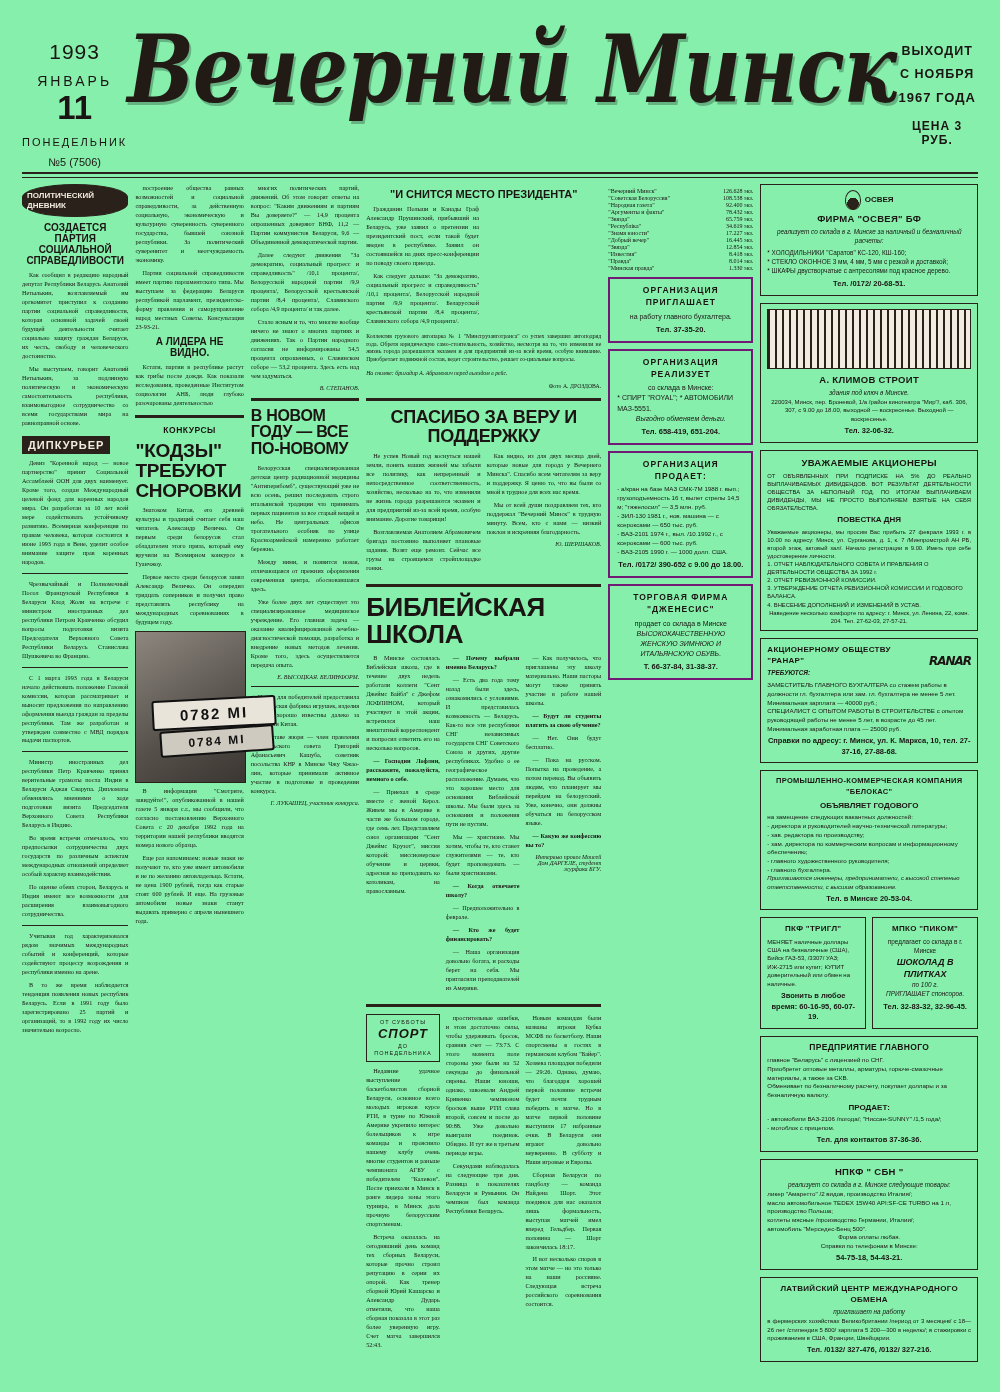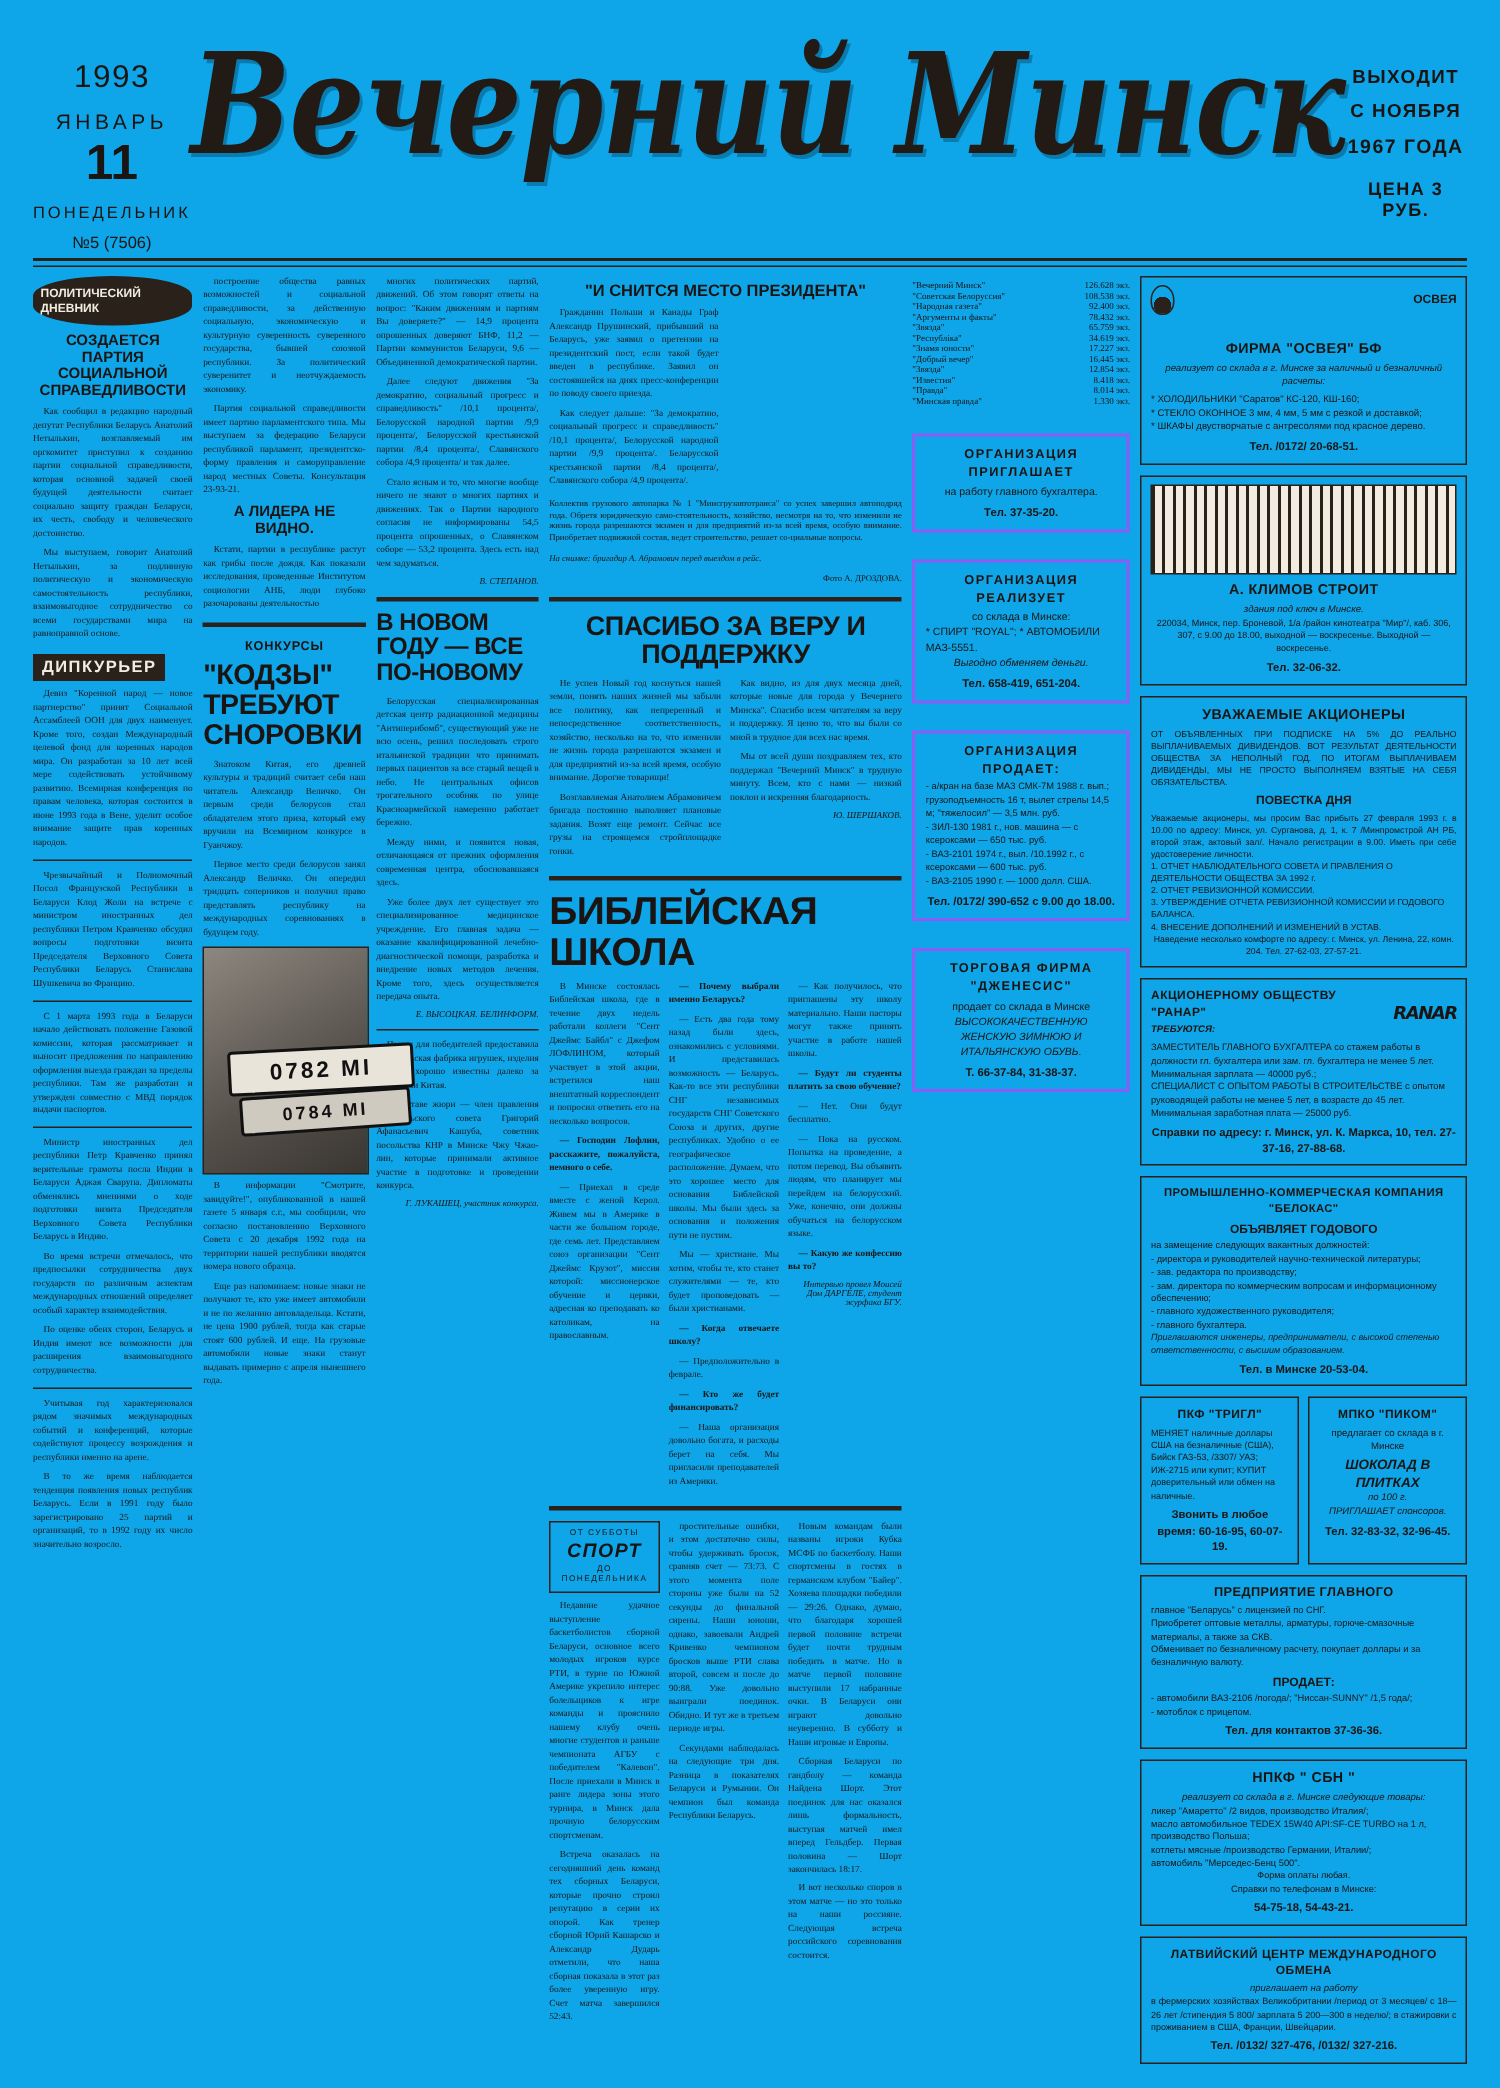--- a/index.html
+++ b/index.html
@@ -6,21 +6,21 @@
   body{
     width:1000px;height:1392px;
     background:#efe9da;
     font-family:"Liberation Serif", serif;
     color:#1a1512;
     overflow:hidden;
   }
   .page{
     position:relative;
     width:1000px;height:1392px;
-    background:#0ea5e9;
+    background:#86efac;
     box-sizing:border-box;
     padding:18px 22px 10px 22px;
   }
   
   .masthead{display:flex;align-items:flex-start;justify-content:space-between;height:150px;}
   .mh-left{width:150px;text-align:center;font-family:"Liberation Sans",sans-serif;padding-top:22px;}
   .mh-left .year{font-size:21px;letter-spacing:1px;}
   .mh-left .month{font-size:14px;letter-spacing:3px;margin-top:9px;}
   .mh-left .day{font-size:33px;font-weight:bold;margin-top:2px;line-height:1;}
   .mh-left .weekday{font-size:11px;letter-spacing:2px;margin-top:12px;}
@@ -92,21 +92,21 @@
     border:1.5px solid #2a211a;border-radius:50%/40%;
     text-align:left;font-family:"Liberation Sans",sans-serif;font-weight:bold;
     font-size:8px;padding:6px 4px;margin-bottom:5px;line-height:1.2;
     background:#2a211a;color:#f2ece0;
   }
   .sportlogo{
     border:1.5px solid #2a211a;padding:4px;text-align:center;margin-bottom:5px;
     font-family:"Liberation Sans",sans-serif;font-size:6px;line-height:1.3;
   }
   .sportlogo b{font-size:13px;font-style:italic;letter-spacing:1px;}
-  .boxad{border:2px solid #8b5cf6;padding:5px 7px;margin:18px 0;text-align:center;
+  .boxad{border:2px solid #701a75;padding:5px 7px;margin:6px 0;text-align:center;
     font-family:"Liberation Sans",sans-serif;font-size:7px;line-height:1.45;}
   .boxad .bt{font-weight:bold;font-size:8.5px;letter-spacing:1px;margin-bottom:3px;}
   .two{display:flex;gap:6px;}
   .two>div{flex:1;}
   .bldg{height:58px;background:repeating-linear-gradient(90deg,#2a211a 0 2px,#f2ece0 2px 7px);
         border:1px solid #2a211a;margin-bottom:4px;}
   .mugshot{
     width:100%;height:150px;
     background:linear-gradient(150deg,#8d877f,#55504a 60%,#3a3631);
     border:1px solid #2a211a;position:relative;
@@ -124,21 +124,21 @@
     transform:rotate(-4deg);
   }
   .truckphoto{
     width:100%;height:250px;border:1px solid #2a211a;position:relative;
     background:linear-gradient(170deg,#b9b3a9 0%,#8b857c 35%,#524d47 70%,#33302c 100%);
   }
   .truckplate{
     position:absolute;left:38%;bottom:14%;background:#e8e4da;color:#111;border:1px solid #111;
     font-family:"Liberation Sans",sans-serif;font-weight:bold;font-size:12px;padding:1px 5px;letter-spacing:1px;
   }
-  .sealogo{display:flex;align-items:center;gap:4px;justify-content:space-between;margin-bottom:16px;}
+  .sealogo{display:flex;align-items:center;gap:4px;justify-content:center;margin-bottom:2px;}
   .flame{width:14px;height:18px;background:radial-gradient(circle at 50% 70%,#2a211a 40%,transparent 41%);
          border:1.5px solid #2a211a;border-radius:50% 50% 45% 45%;}
   .ranar{font-family:"DejaVu Sans",sans-serif;font-weight:bold;font-style:italic;font-size:12px;letter-spacing:-1px;}
   .center{text-align:center;}
   .bold{font-weight:bold;}
   .ital{font-style:italic;}
 </style>
 </head>
 <body>
 

